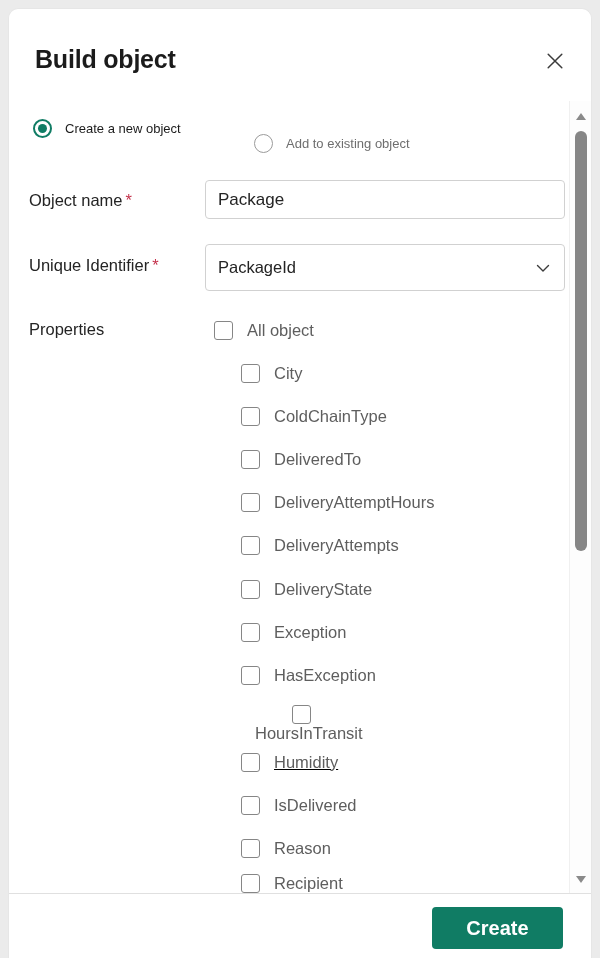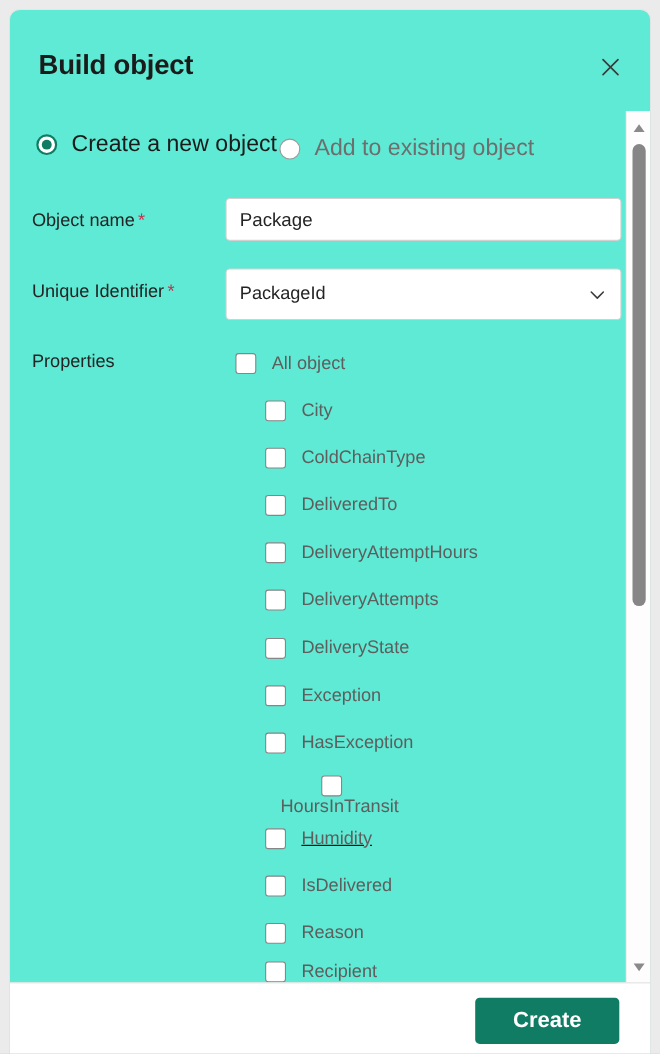--- a/index.html
+++ b/index.html
@@ -14,21 +14,21 @@
     font-family: "Liberation Sans", sans-serif;
     background: #ebebeb;
   }
 
   .panel {
     position: absolute;
     left: 8px;
     top: 8px;
     width: 584px;
     height: 950px;
-    background: #5eead4;
+    background: #ffffff;
     border-radius: 10px 10px 0 0;
     border: 1px solid #e6e6e6;
     border-bottom: none;
     overflow: hidden;
   }
 
   
   .header {
     position: absolute;
     left: 0; top: 0;
@@ -70,21 +70,21 @@
     height: 34px;
   }
 
   .radio-opt {
     position: absolute;
     display: flex;
     align-items: center;
     cursor: pointer;
   }
   .radio-opt.first { left: 24px; top: 0; }
-  .radio-opt.second { left: 245px; top: 4px; }
+  .radio-opt.second { left: 245px; top: 15px; }
 
   .radio-mark {
     width: 19px;
     height: 19px;
     border-radius: 50%;
     border: 1.5px solid #9a9a9a;
     background: #fff;
     flex: none;
     position: relative;
   }
@@ -98,21 +98,21 @@
     top: 50%;
     width: 9px;
     height: 9px;
     margin: -4.5px 0 0 -4.5px;
     border-radius: 50%;
     background: #107c64;
   }
 
   .radio-label {
     margin-left: 13px;
-    font-size: 21px;
+    font-size: 13px;
     color: #1b1b1b;
     white-space: nowrap;
   }
   .radio-label.muted { color: #6e6e6e; }
 
   
   .form-label {
     position: absolute;
     left: 20px;
     font-size: 16.5px;

